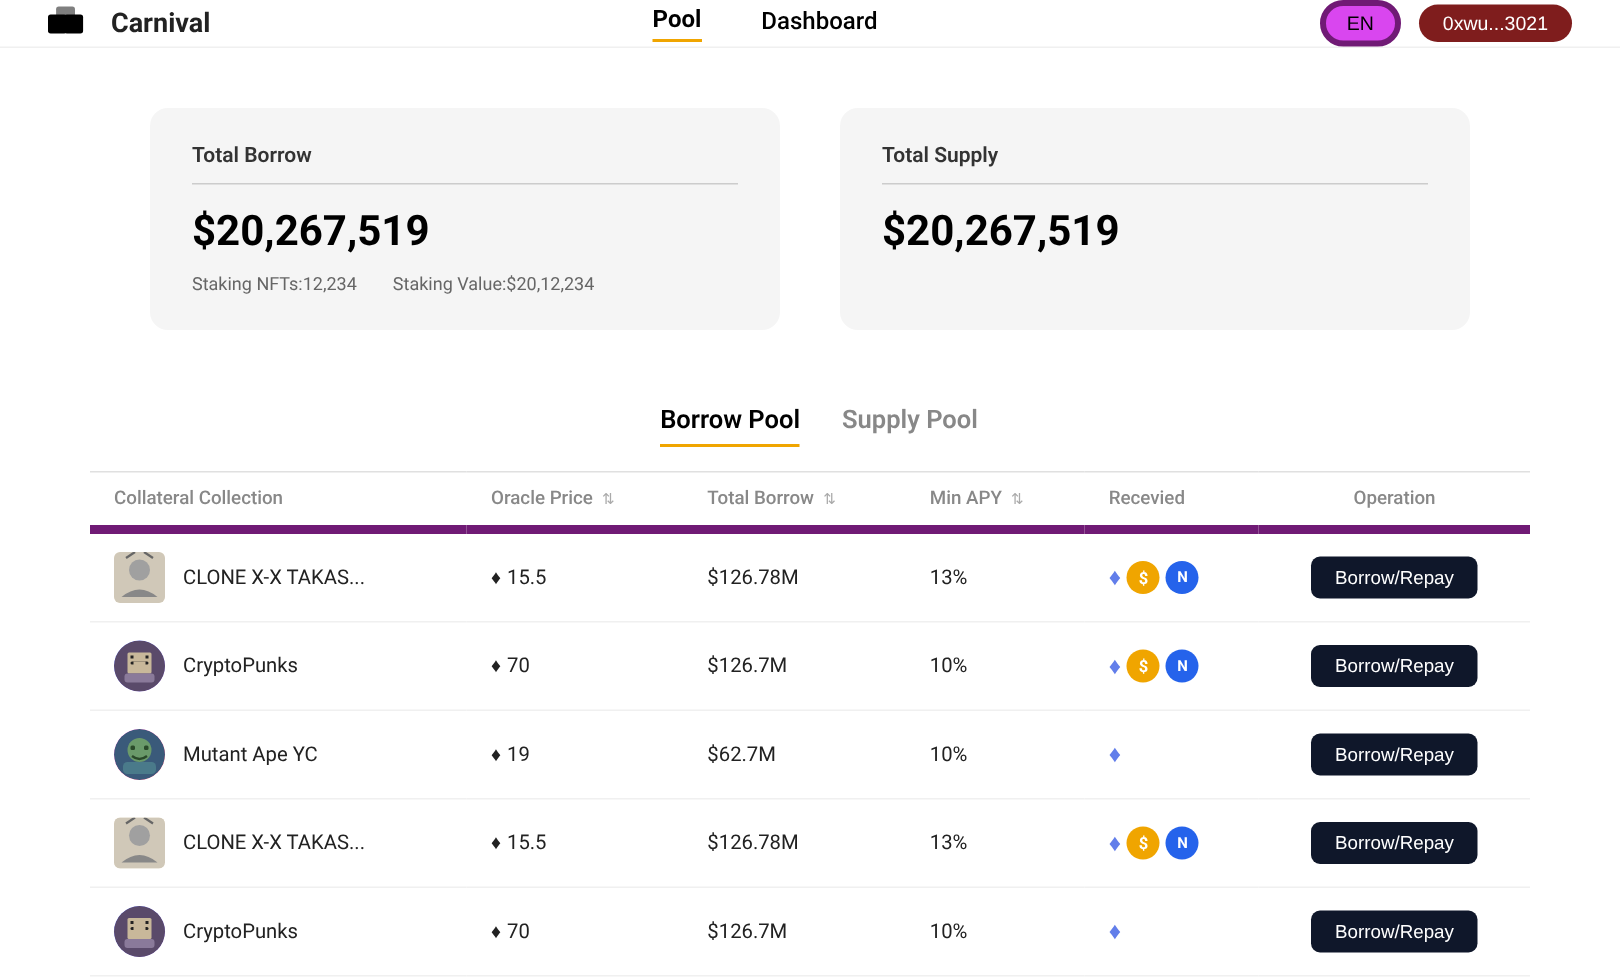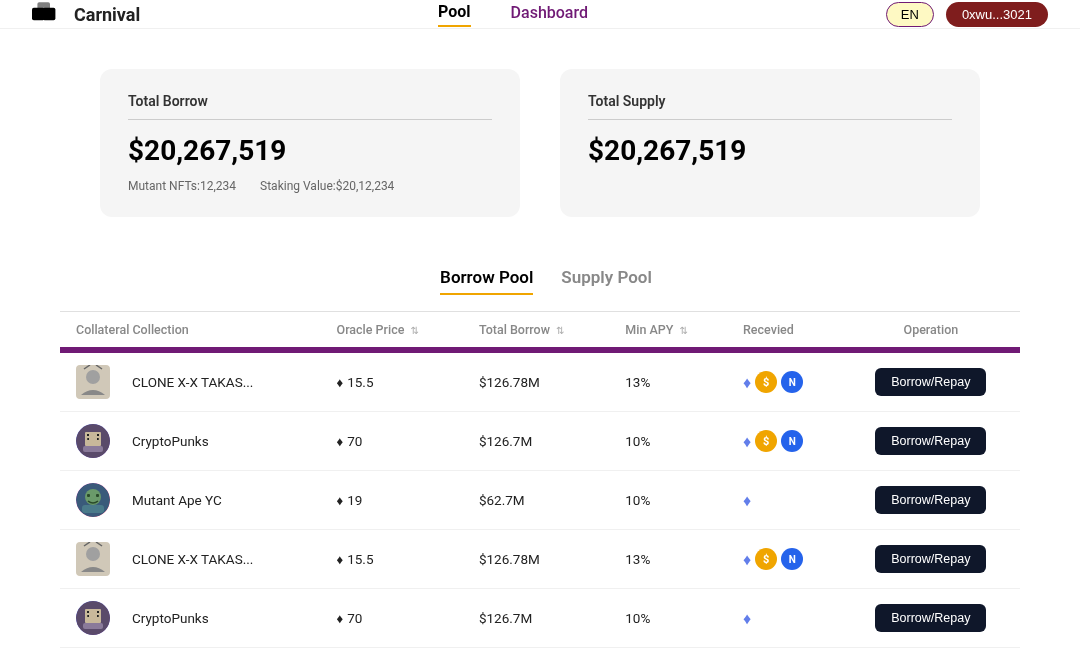--- a/index.html
+++ b/index.html
@@ -30,42 +30,42 @@
       width: 36px;
       height: 28px;
     }
     .nav-center {
       display: flex;
       gap: 40px;
       align-items: center;
     }
     .nav-item {
       font-size: 16px;
-      color: #701a75;
+      color: #000000;
       cursor: pointer;
       padding-bottom: 4px;
       font-weight: 500;
     }
     .nav-item.active {
       color: #000;
       font-weight: 700;
       border-bottom: 2px solid #f0a500;
     }
     .header-right {
       display: flex;
       align-items: center;
       gap: 12px;
     }
     .lang-btn {
-      border: 1px solid #701a75;
+      border: 4px solid #701a75;
       border-radius: 20px;
       padding: 4px 14px;
       font-size: 13px;
       cursor: pointer;
-      background: #fef9c3;
+      background: #d946ef;
     }
     .wallet-btn {
       background: #7f1d1d;
       color: #fff;
       border-radius: 20px;
       padding: 5px 16px;
       font-size: 13px;
       cursor: pointer;
       border: none;
       text-align: right;
@@ -150,21 +150,21 @@
     }
     .pool-table tbody td {
       padding: 12px 16px;
       font-size: 13.5px;
       color: #222;
       vertical-align: middle;
     }
     .collection-cell {
       display: flex;
       align-items: center;
-      gap: 22px;
+      gap: 12px;
     }
     .avatar {
       width: 34px;
       height: 34px;
       border-radius: 50%;
       overflow: hidden;
       flex-shrink: 0;
     }
     .avatar-clone {
       width: 34px;
@@ -270,21 +270,21 @@
     <button class="wallet-btn">0xwu...3021</button>
   </div>
 </div>
 
 <div class="stats-row">
   <div class="stat-card">
     <div class="stat-card-title">Total Borrow</div>
     <div class="stat-card-value">$20,267,519</div>
     <div class="stat-card-meta">
       <span>
-        <span>Mutant NFTs:</span><span>12,234</span>
+        <span>Staking NFTs:</span><span>12,234</span>
       </span>
       <span>
         <span>Staking Value:</span><span>$20,12,234</span>
       </span>
     </div>
   </div>
 
   <div class="stat-card">
     <div class="stat-card-title">Total Supply</div>
     <div class="stat-card-value">$20,267,519</div>

